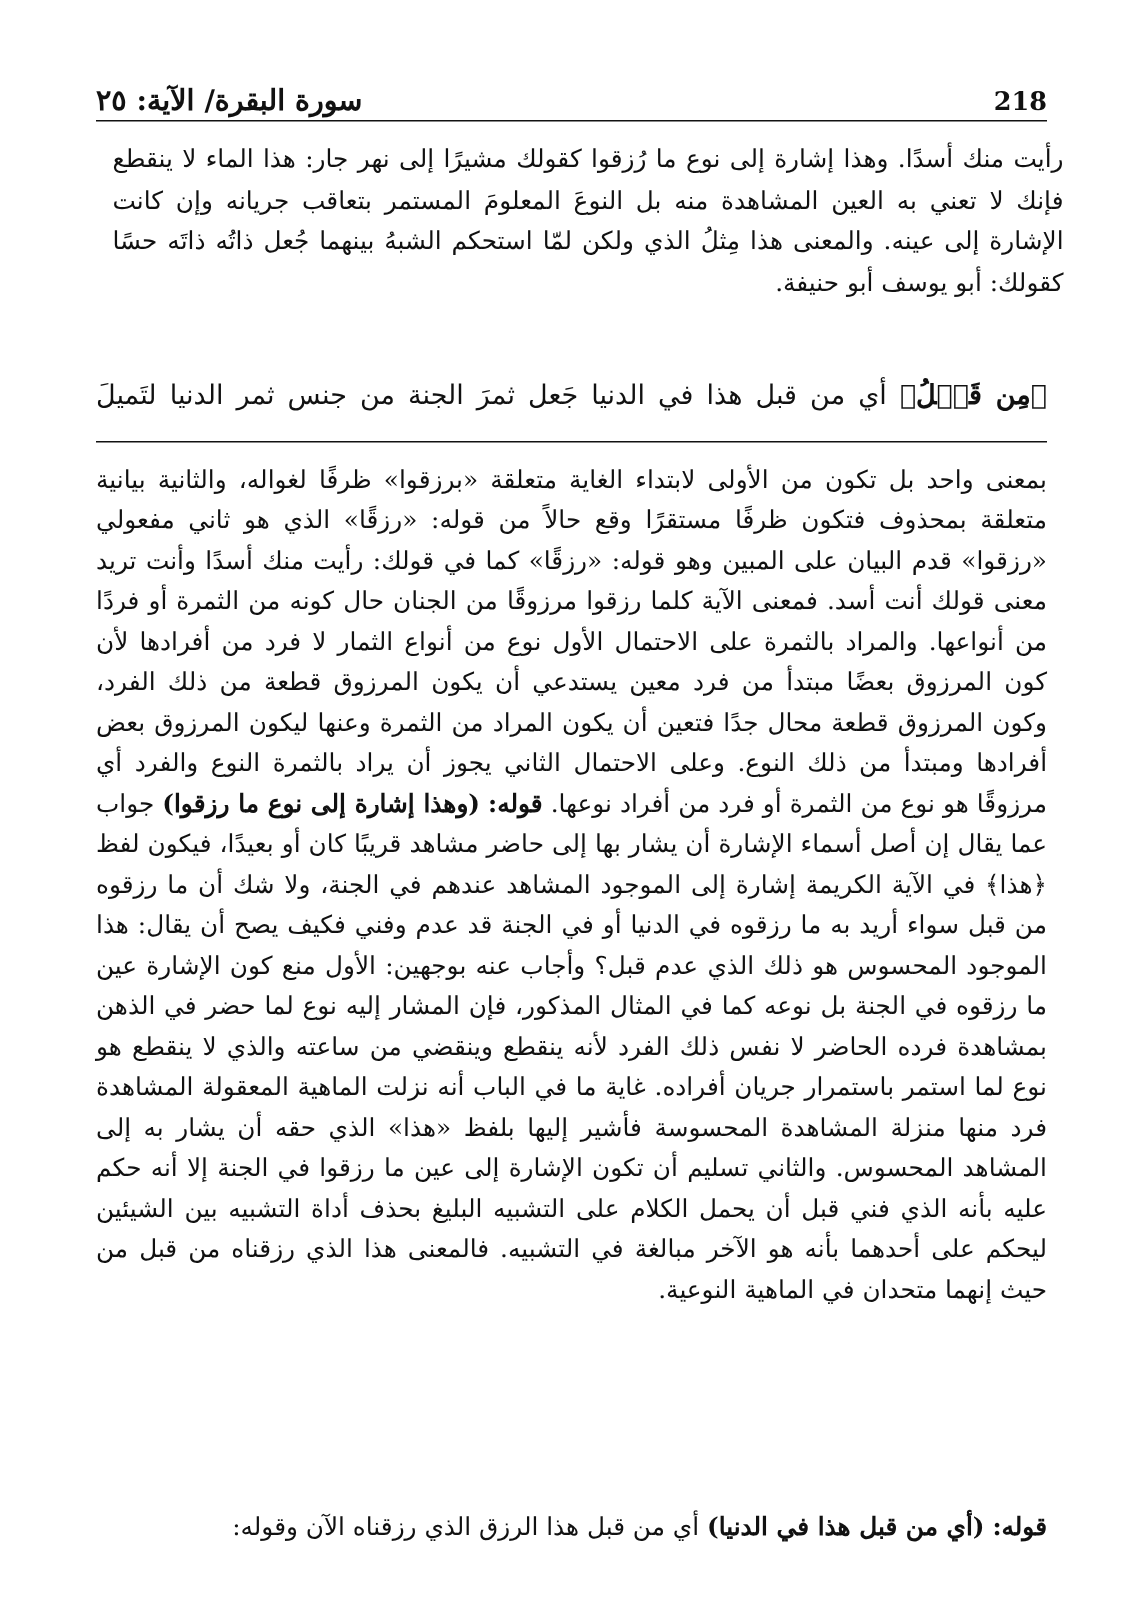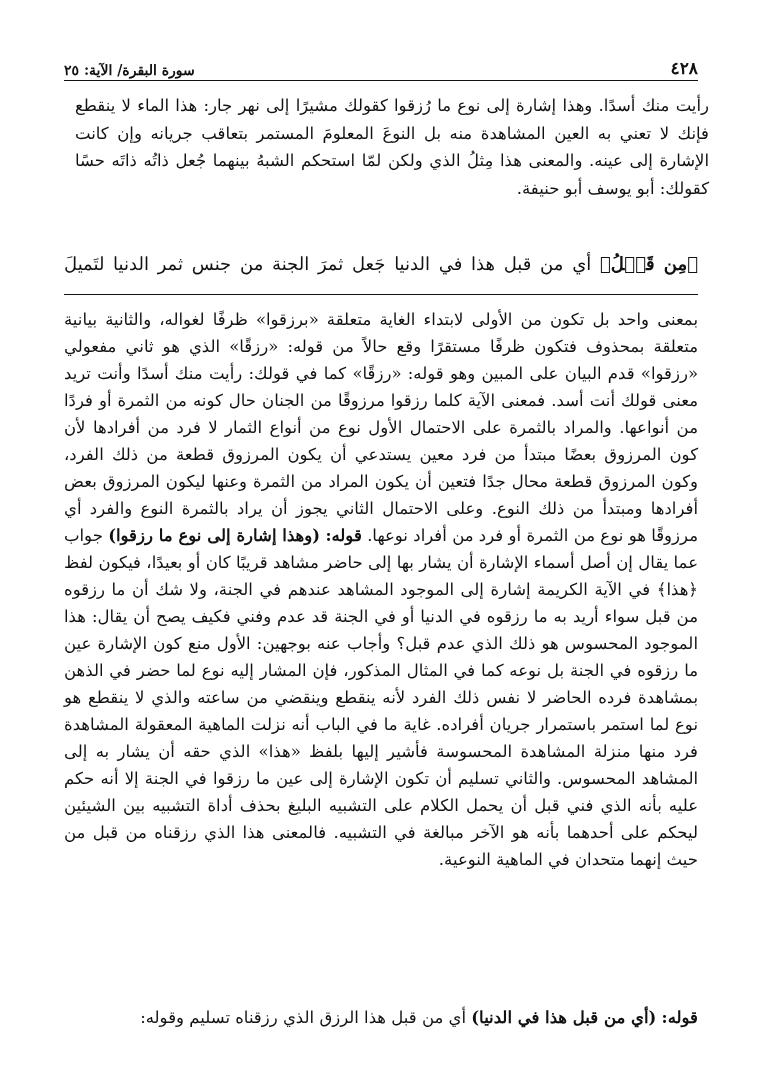--- a/index.html
+++ b/index.html
@@ -31,21 +31,21 @@
       display: flex;
       justify-content: space-between;
       align-items: flex-end;
       direction: rtl;
     }
     .header .page-number {
       font-size: 17px;
       font-weight: bold;
     }
     .header .running-title {
-      font-size: 14px;
+      font-size: 19px;
       font-weight: bold;
     }
     .header-rule {
       position: absolute;
       top: 80px;
       left: 0;
       width: 634px;
       height: 0;
       border-top: 1.5px solid #111;
     }
@@ -113,21 +113,21 @@
       font-size: 16.5px;
       line-height: 28px;
     }
   </style>
 </head>
 <body>
 
 <div class="page">
 
   <div class="header">
-    <span class="page-number">٤٢٨</span>
+    <span class="page-number">218</span>
     <span class="running-title">سورة البقرة/ الآية: ٢٥</span>
   </div>
   <div class="header-rule"></div>
 
   <div class="main-text">
     <p>
       <span>رأيت منك أسدًا. وهذا إشارة إلى نوع ما رُزقوا كقولك مشيرًا إلى نهر جار: هذا الماء لا</span>
       <span>ينقطع فإنك لا تعني به العين المشاهدة منه بل النوعَ المعلومَ المستمر بتعاقب جريانه وإن</span>
       <span>كانت الإشارة إلى عينه. والمعنى هذا مِثلُ الذي ولكن لمّا استحكم الشبهُ بينهما جُعل ذاتُه</span>
       <span>ذاتَه حسًا كقولك: أبو يوسف أبو حنيفة.</span>
@@ -164,16 +164,16 @@
       <span>المشاهدة المحسوسة فأشير إليها بلفظ «هذا» الذي حقه أن يشار به إلى المشاهد</span>
       <span>المحسوس. والثاني تسليم أن تكون الإشارة إلى عين ما رزقوا في الجنة إلا أنه حكم عليه</span>
       <span>بأنه الذي فني قبل أن يحمل الكلام على التشبيه البليغ بحذف أداة التشبيه بين الشيئين</span>
       <span>ليحكم على أحدهما بأنه هو الآخر مبالغة في التشبيه. فالمعنى هذا الذي رزقناه من قبل</span>
       <span>من حيث إنهما متحدان في الماهية النوعية.</span>
     </p>
   </div>
 
   <div class="final-line">
     <span class="bold">قوله:</span>
-    <span class="bold">(أي من قبل هذا في الدنيا)</span><span> أي من قبل هذا الرزق الذي رزقناه تسليم وقوله:</span>
+    <span class="bold">(أي من قبل هذا في الدنيا)</span><span> أي من قبل هذا الرزق الذي رزقناه الآن وقوله:</span>
   </div>
 
 </div>
 
 </body></html>

